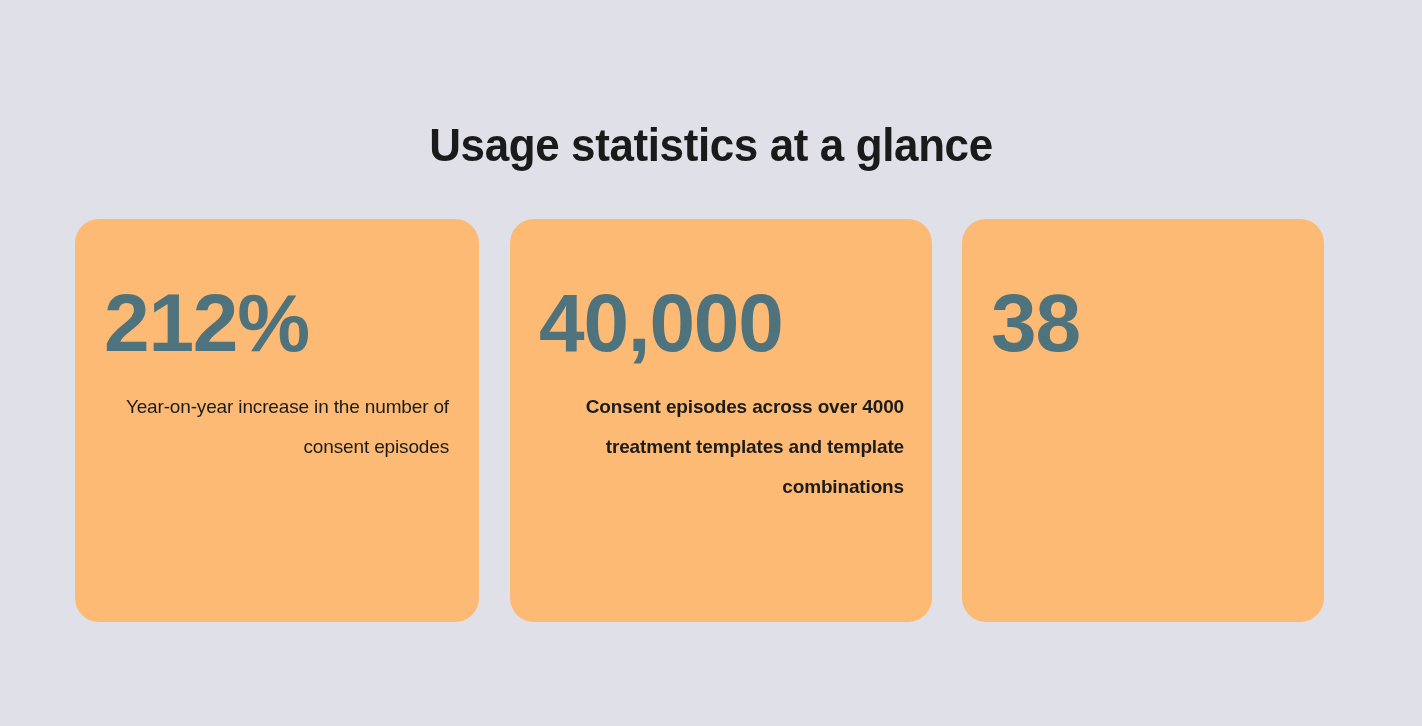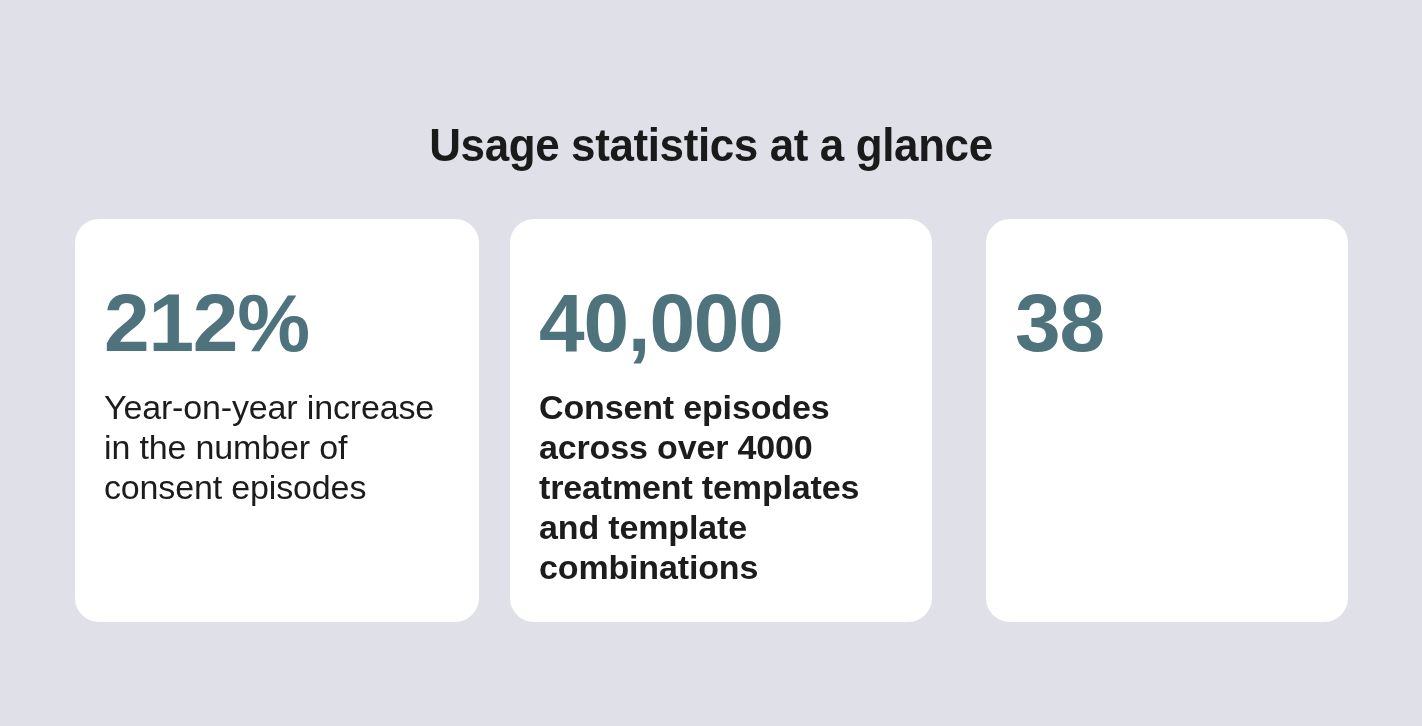--- a/index.html
+++ b/index.html
@@ -40,49 +40,50 @@
     position: absolute;
     left: 75px;
     top: 219px;
     width: 1249px;
     height: 403px;
   }
   .stat-card {
     position: absolute;
     top: 0;
     height: 403px;
-    background: #ffffff;
+    background: #fdba74;
     border-radius: 24px;
     box-sizing: border-box;
     padding: 62px 28px 0 29px;
     overflow: hidden;
   }
   .stat-card.c1 { left: 0px;   width: 404px; }
   .stat-card.c2 { left: 435px; width: 422px; }
-  .stat-card.c3 { left: 887px; width: 362px; margin-left: 24px; }
+  .stat-card.c3 { left: 887px; width: 362px; }
 
   .stat-value {
     font-family: "Liberation Sans", "DejaVu Sans", sans-serif;
     font-size: 82px;
     font-weight: 700;
     line-height: 84px;
     color: #4e737c;
     letter-spacing: -1.2px;
     margin: 0;
     white-space: nowrap;
   }
   .stat-desc {
     margin: 0;
     padding-top: 22px;
     font-family: "Liberation Sans", "DejaVu Sans", sans-serif;
-    font-size: 34px;
+    font-size: 19px;
     font-weight: 400;
     line-height: 40px;
     color: #1c1c1c;
     letter-spacing: -0.15px;
+    text-align: right;
   }
   .c1 .stat-desc { max-width: 345px; }
   .c2 .stat-desc { max-width: 370px; font-weight: bold; }
   .c3 .stat-desc { max-width: 320px; }
 </style>
 </head>
 <body>
 
 <div id="slide">
 

